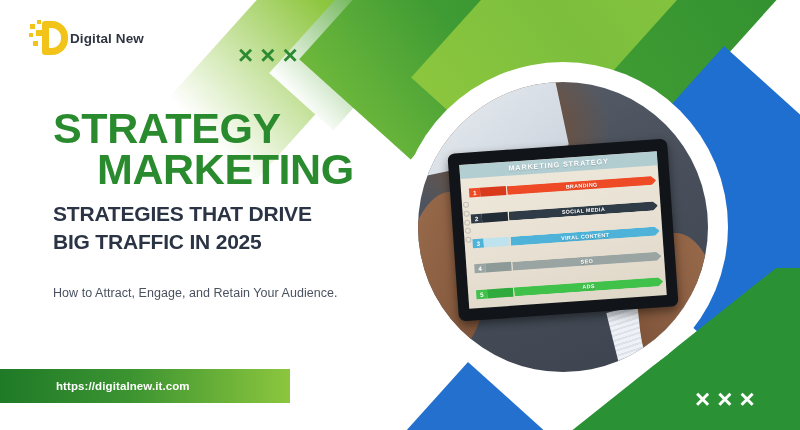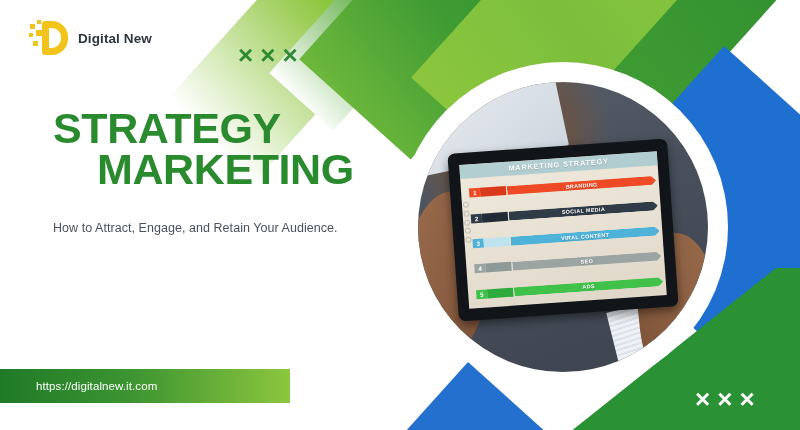--- a/index.html
+++ b/index.html
@@ -144,21 +144,21 @@
     color:#fff; font-size:5.4px; font-weight:700;
     letter-spacing:.35px;
     display:flex; align-items:center; justify-content:center;
     clip-path:polygon(0 0, calc(100% - 5px) 0, 100% 50%, calc(100% - 5px) 100%, 0 100%);
     text-shadow:0 1px 1px rgba(0,0,0,.22);
   }
   .ms-icons { position:absolute; left:1px; top:26%; width:7px; display:flex; flex-direction:column; gap:2.6px; }
   .ms-ic { width:6px; height:6px; border-radius:50%; border:.7px solid rgba(120,120,120,.35); }
 
   
-  .logo { position:absolute; left:28px; top:18px; display:flex; align-items:center; gap:8px; z-index:9; }
+  .logo { position:absolute; left:28px; top:18px; display:flex; align-items:center; z-index:9; }
   .logo-mark { position:relative; width:42px; height:40px; }
   .logo-d {
     position:absolute; left:14px; top:3px; width:26px; height:34px;
     border:7px solid #f2c319;
     border-radius:3px 16px 16px 3px;
     background:transparent;
   }
   .px { position:absolute; background:#f2c319; }
   .px1 { left:2px;  top:6px;  width:5px; height:5px; }
   .px2 { left:9px;  top:2px;  width:4px; height:4px; }
@@ -206,22 +206,23 @@
   .urlbar {
     position:absolute; left:0; top:369px;
     width:290px; height:34px;
     background:linear-gradient(90deg,#1f7a27 0%, #3c9431 45%, #8cc63e 100%);
     display:flex; align-items:center;
     z-index:9;
   }
   .urlbar span {
     color:#ffffff;
     font-size:11.5px;
-    margin-left:36px;
+    margin-left:56px;
     letter-spacing:.1px;
+    font-weight:bold;
   }
 </style>
 </head>
 <body>
 
 <div id="banner">
 
   <div class="stripe-wrap geo">
     <div class="stripe stripe-a geo"></div>
     <div class="stripe stripe-b geo"></div>
@@ -299,20 +300,24 @@
     <span>×</span>
     <span>×</span>
     <span>×</span>
   </div>
 
   <div class="copy">
     <div class="h1">
       <span>STRATEGY</span>
       <span class="l2">MARKETING</span>
     </div>
+    <div class="h2">
+      <span>STRATEGIES THAT DRIVE</span>
+      <span class="l2">BIG TRAFFIC IN 2025</span>
+    </div>
     <div class="tag">How to Attract, Engage, and Retain Your Audience.</div>
   </div>
 
   <div class="urlbar">
     <span>https://digitalnew.it.com</span>
   </div>
 
   <div class="crosses crosses-bot">
     <span>×</span>
     <span>×</span>

